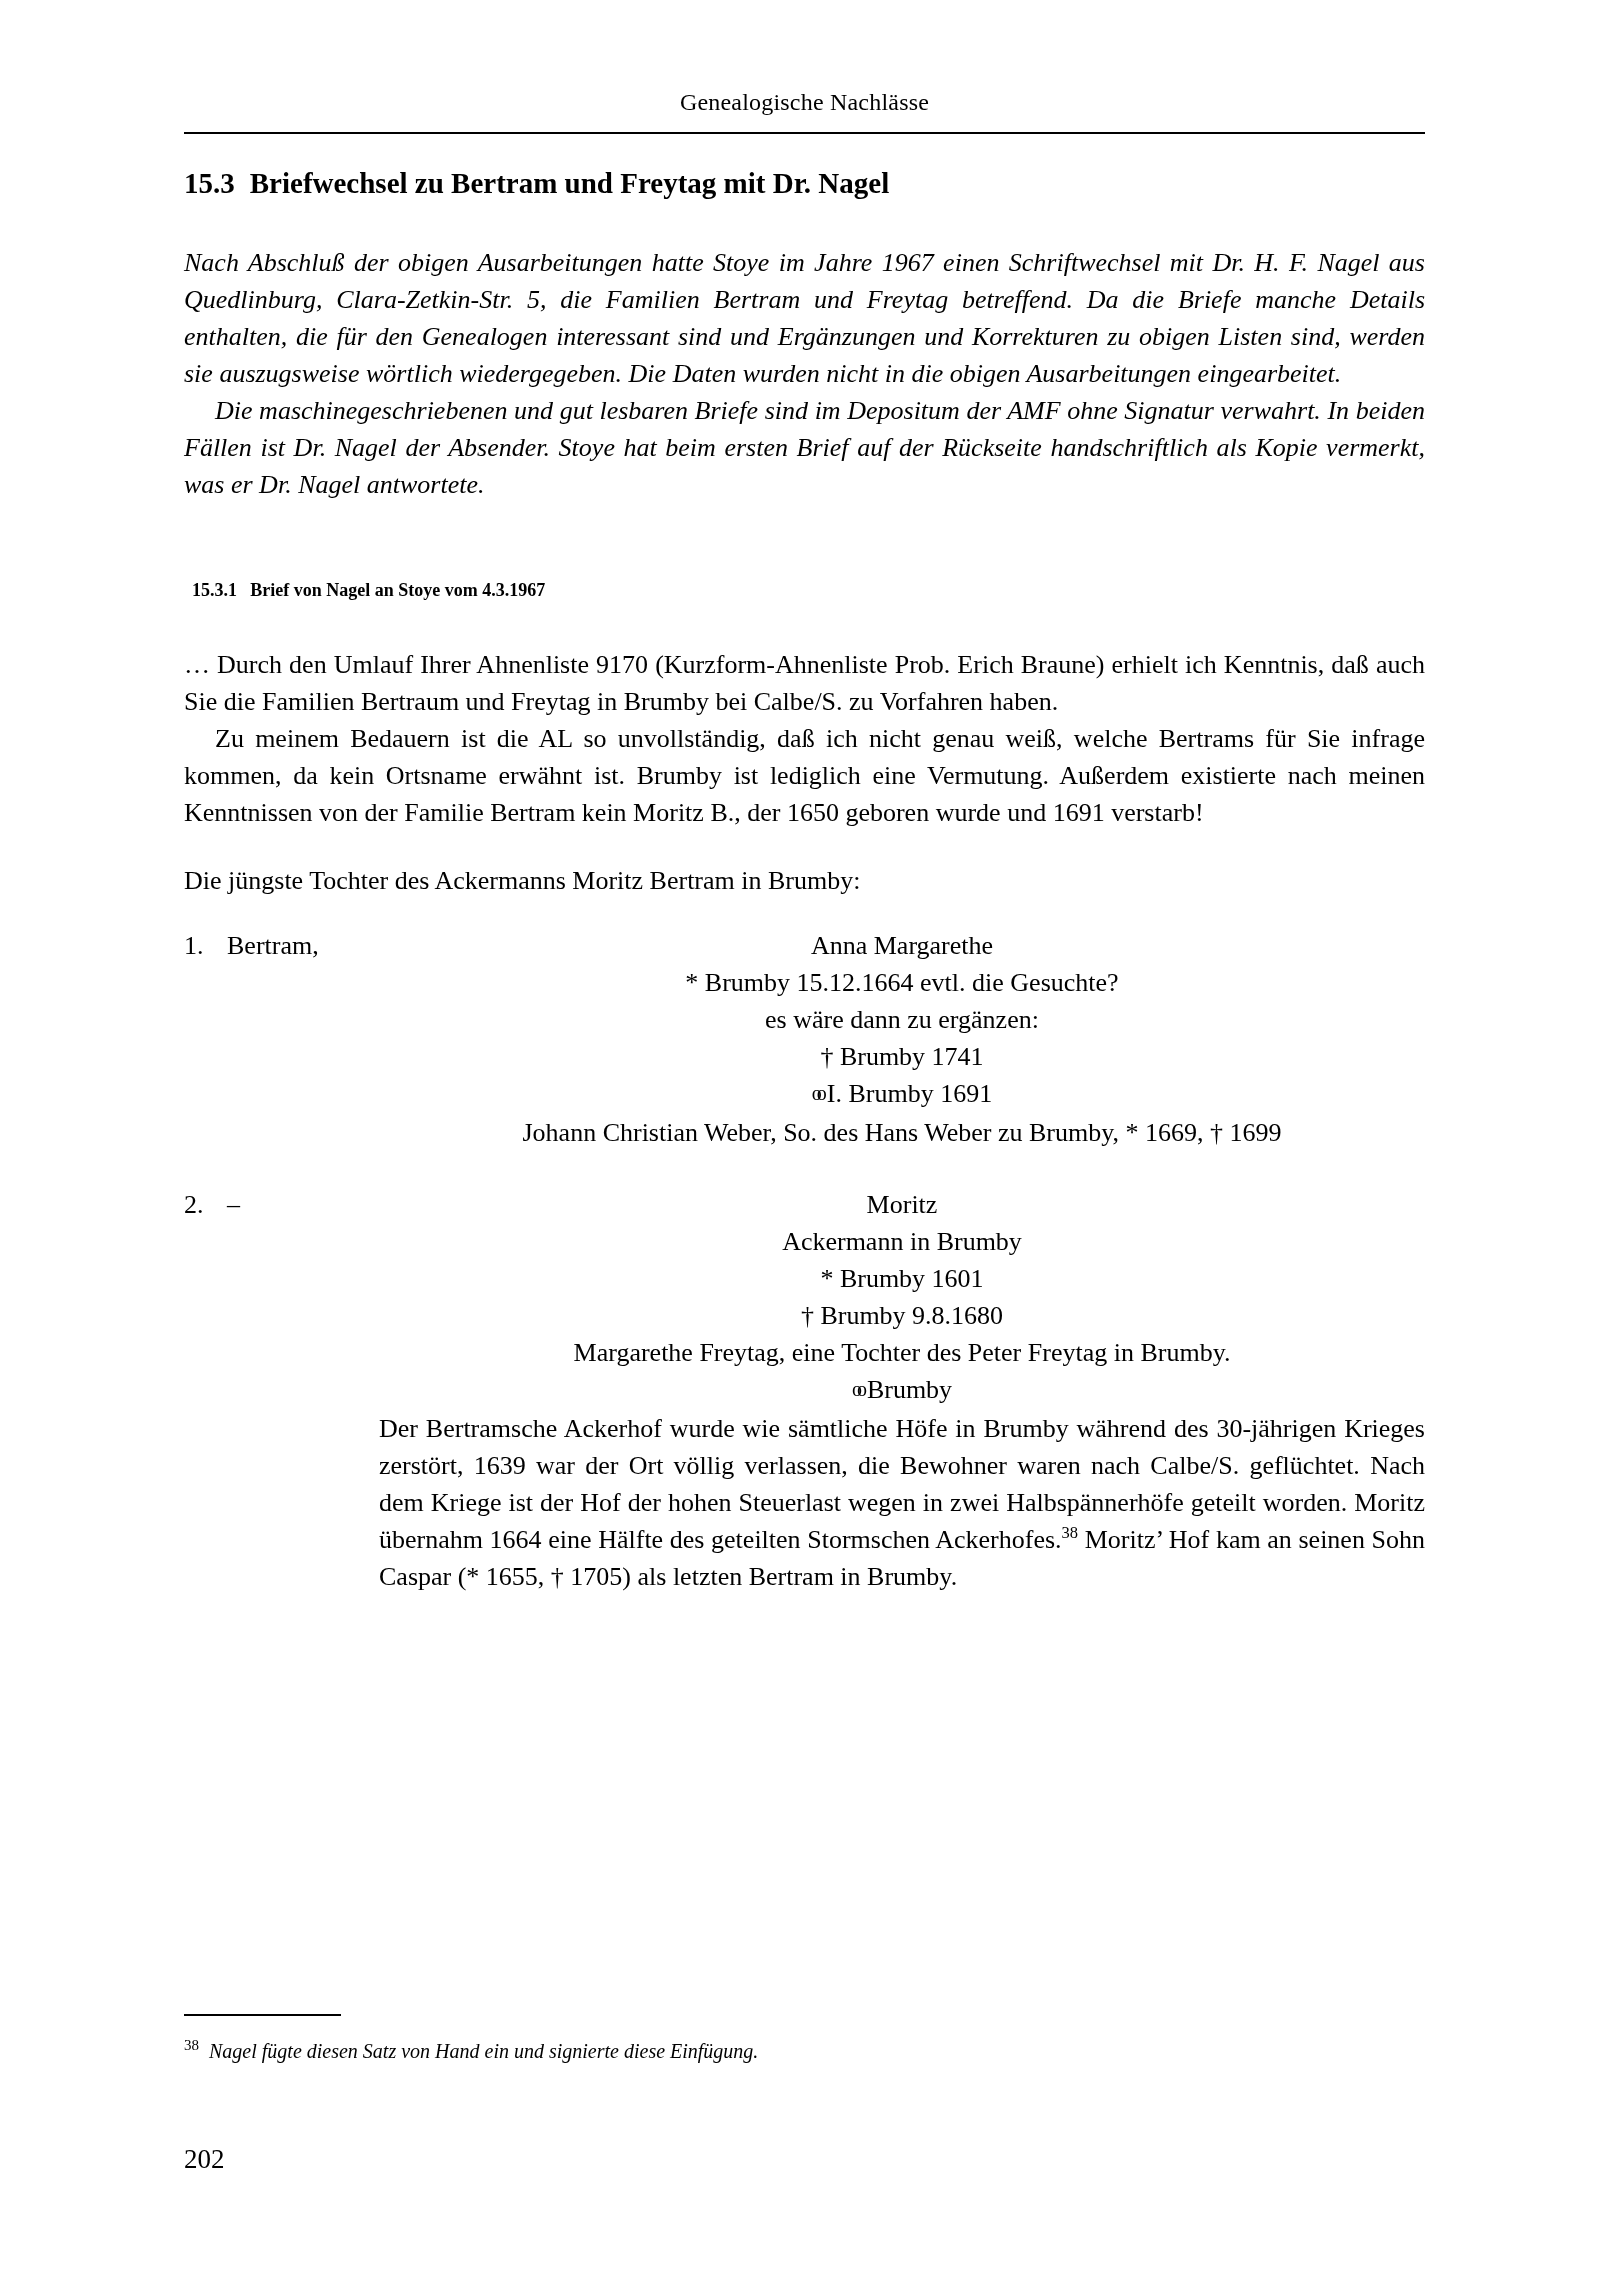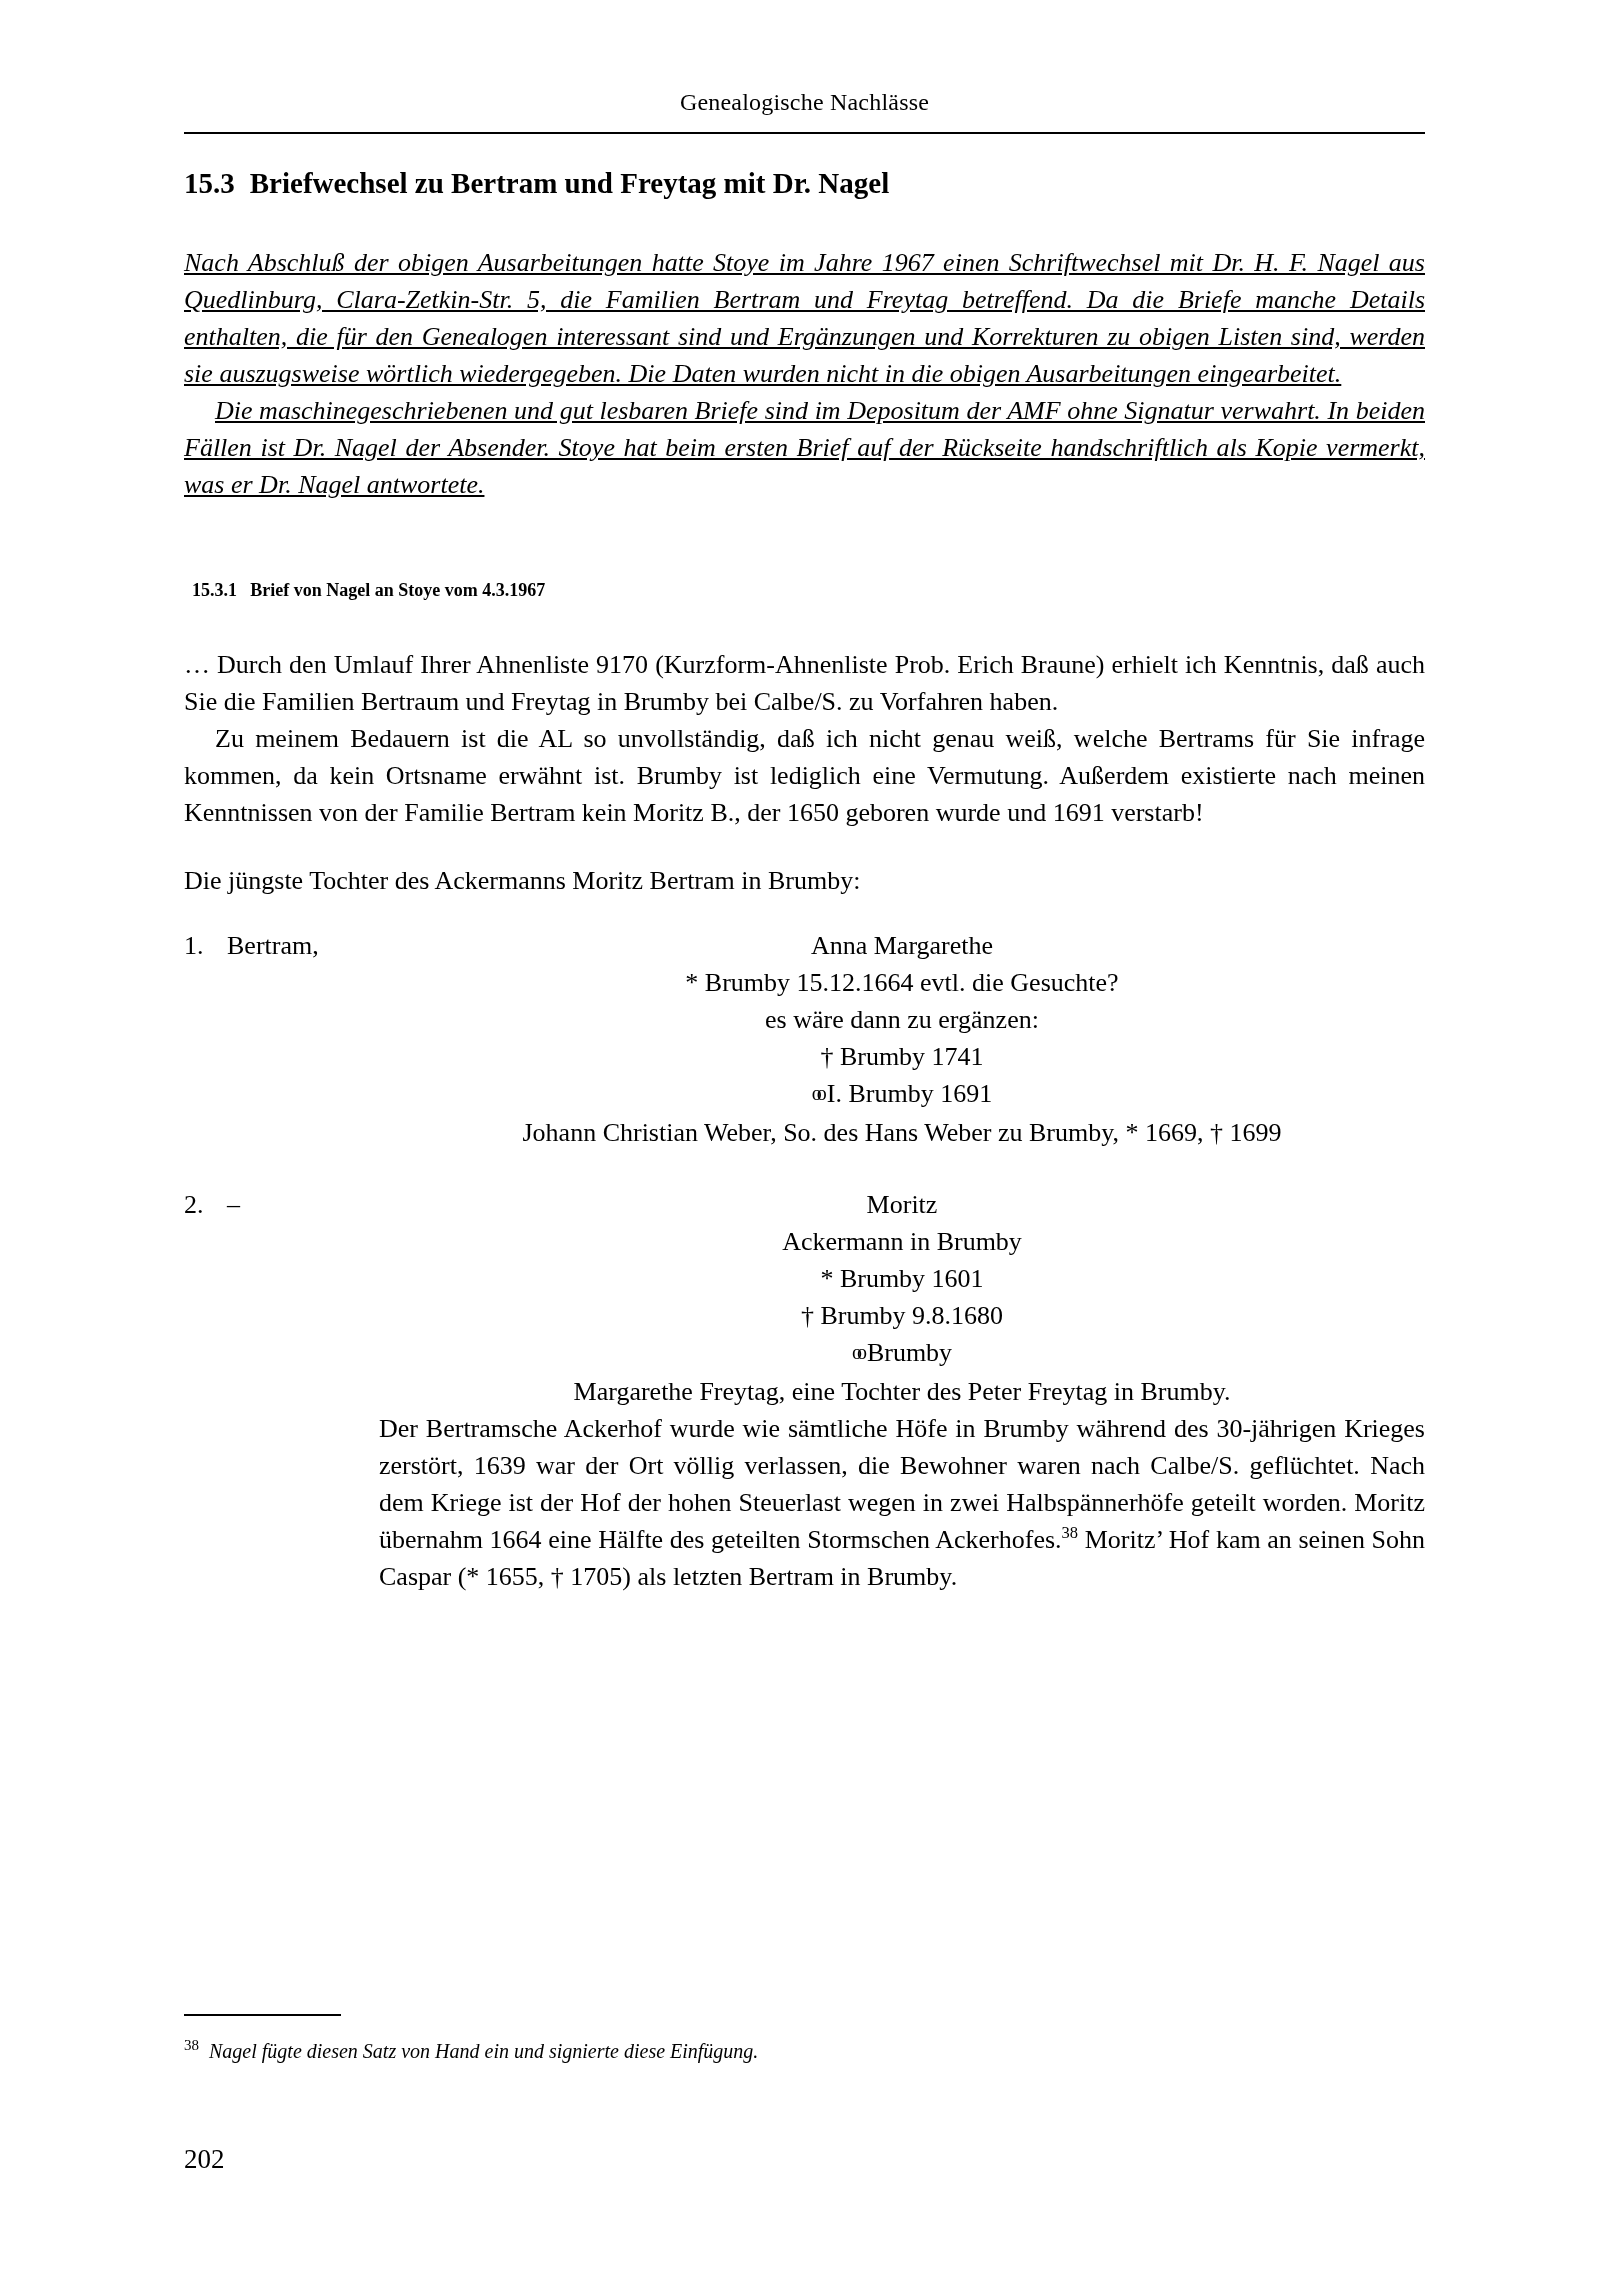--- a/index.html
+++ b/index.html
@@ -68,21 +68,20 @@
     margin: 0;
     padding: 0;
     font-size: 26px;
     line-height: 37px;
     text-align: justify;
     text-justify: inter-word;
     hyphens: manual;
   }
   p.italic {
     font-style: italic;
-    text-decoration: underline;
   }
   p.indent-first {
     text-indent: 31px;
   }
   p.nojust { text-align: left; }
 
   .gap-intro   { height: 43px; }
   .gap-sub     { height: 68px; }
   .gap-after-sub { height: 36px; }
   .gap-body    { height: 31px; }
@@ -222,22 +221,22 @@
       </li>
 
       <li class="gen-item" style="margin-top:35px;">
         <span class="gen-marker">2.</span>
         <span class="gen-surname">–</span>
         <span class="gen-lines">
           <span class="gen-line">Moritz</span>
           <span class="gen-line">Ackermann in Brumby</span>
           <span class="gen-line">* Brumby 1601</span>
           <span class="gen-line">† Brumby  9.8.1680</span>
+          <span class="gen-line">Margarethe Freytag, eine Tochter des Peter Freytag in Brumby.</span>
           <span class="gen-line"><span class="sym sym-marriage">oo</span><span>Brumby</span></span>
-          <span class="gen-line">Margarethe Freytag, eine Tochter des Peter Freytag in Brumby.</span>
           <span class="gen-line justified"><span>Der Bertramsche Ackerhof  wurde wie sämtliche Höfe in Brumby während des 30-jährigen Krieges zerstört, 1639 war der Ort völlig verlassen, die Bewohner waren nach Calbe/S. geflüchtet. Nach dem Kriege ist der Hof der hohen Steuerlast wegen in zwei Halbspännerhöfe geteilt worden. Moritz übernahm 1664 eine Hälfte des geteilten Stormschen Ackerhofes.</span><sup class="fn">38</sup><span> Moritz’ Hof  kam an seinen Sohn Caspar (* 1655, † 1705) als letzten Bertram in Brumby.</span></span>
         </span>
       </li>
 
     </ul>
 
   </div>
 
   <div class="footnote-rule"></div>
 

